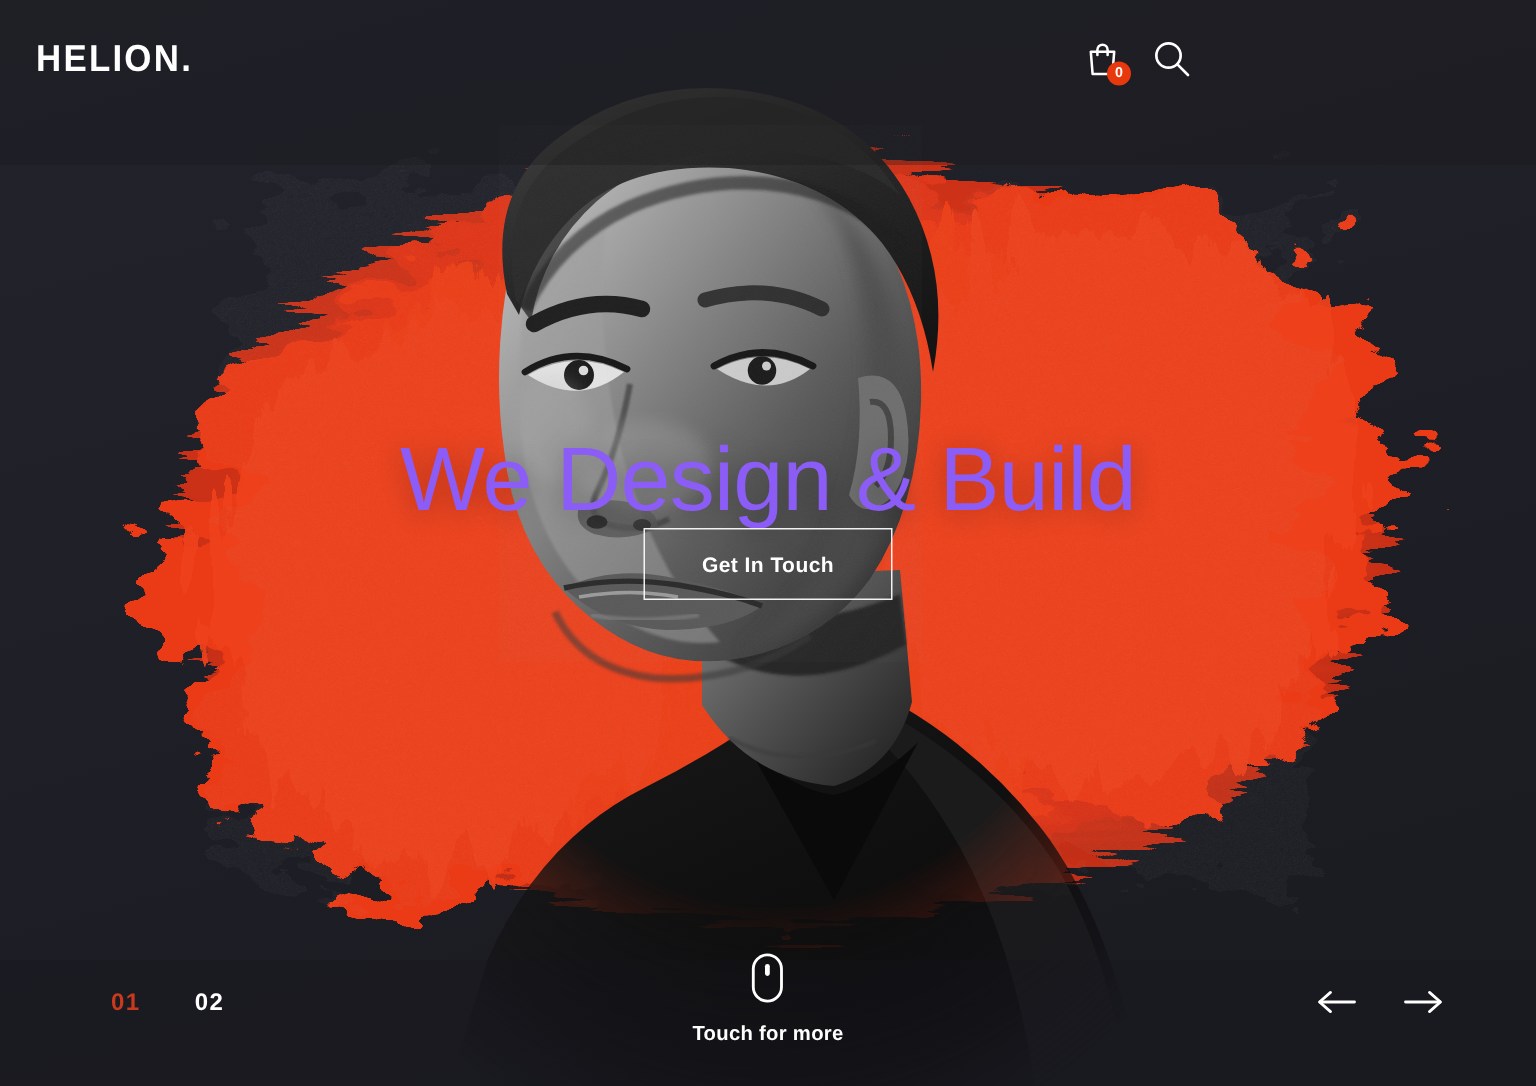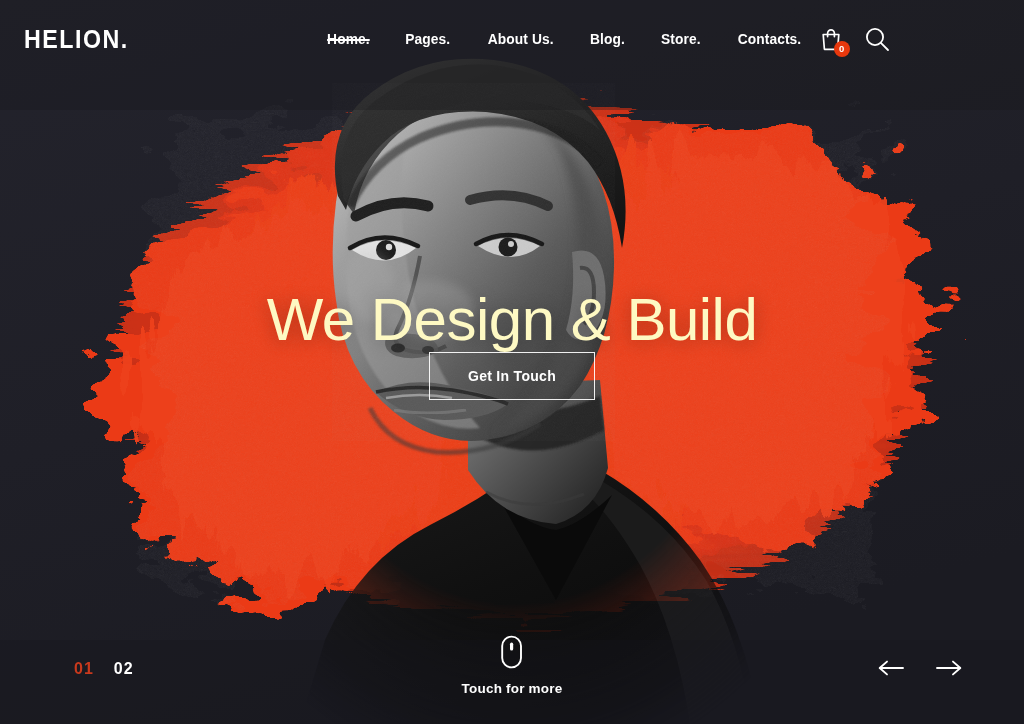--- a/index.html
+++ b/index.html
@@ -91,21 +91,21 @@
     width:1024px; height:724px;
     z-index:30;
     display:flex; flex-direction:column;
     align-items:center; justify-content:center;
     pointer-events:none;
   }
   #hero > * { pointer-events:auto; }
 
   #headline {
     text-align:center;
-    color:#fef9c3;
+    color:#8b5cf6;
     font-size:60px;
     font-weight:300;
     line-height:1.08;
     letter-spacing:-0.5px;
     margin-top:-36px;
     text-shadow:0 2px 18px rgba(0,0,0,0.28);
   }
   #headline .l2 { display:block; }
 
   #cta {
@@ -136,21 +136,21 @@
     font-size:13.5px;
     font-weight:bold;
     letter-spacing:0.2px;
   }
 
   
   #slide-counter {
     position:absolute;
     left:74px; bottom:46px;
     z-index:35;
-    display:flex; align-items:center; gap:20px;
+    display:flex; align-items:center; gap:36px;
   }
   .slide-num {
     font-size:16px;
     font-weight:bold;
     letter-spacing:1px;
     cursor:pointer;
   }
   .slide-num.active { color:#c8391d; }
   .slide-num.inactive { color:#ffffff; }
 
@@ -378,28 +378,20 @@
       </g>
 
       <rect x="0" y="0" width="1024" height="110" fill="#16161c" opacity="0.30"></rect>
       <rect x="0" y="640" width="1024" height="84" fill="#16161c" opacity="0.32"></rect>
     </svg>
   </div>
 
   <header id="header">
     <div id="logo">HELION.</div>
 
-    <nav id="nav">
-      <a class="nav-item active">Home.</a>
-      <a class="nav-item">Pages.</a>
-      <a class="nav-item">About Us.</a>
-      <a class="nav-item">Blog.</a>
-      <a class="nav-item">Store.</a>
-      <a class="nav-item">Contacts.</a>
-    </nav>
 
     <div id="header-actions">
       <div class="hdr-icon">
         <svg width="22" height="24" viewBox="0 0 22 24" fill="none">
           <path d="M3.2 7.5 H18.8 L17.6 22.3 H4.4 Z" stroke="#ffffff" stroke-width="1.7" stroke-linejoin="round" fill="none"></path>
           <path d="M7.6 9.6 V6.2 a3.4 3.4 0 0 1 6.8 0 V9.6" stroke="#ffffff" stroke-width="1.7" stroke-linecap="round" fill="none"></path>
         </svg>
         <span id="cart-badge">0</span>
       </div>
 

